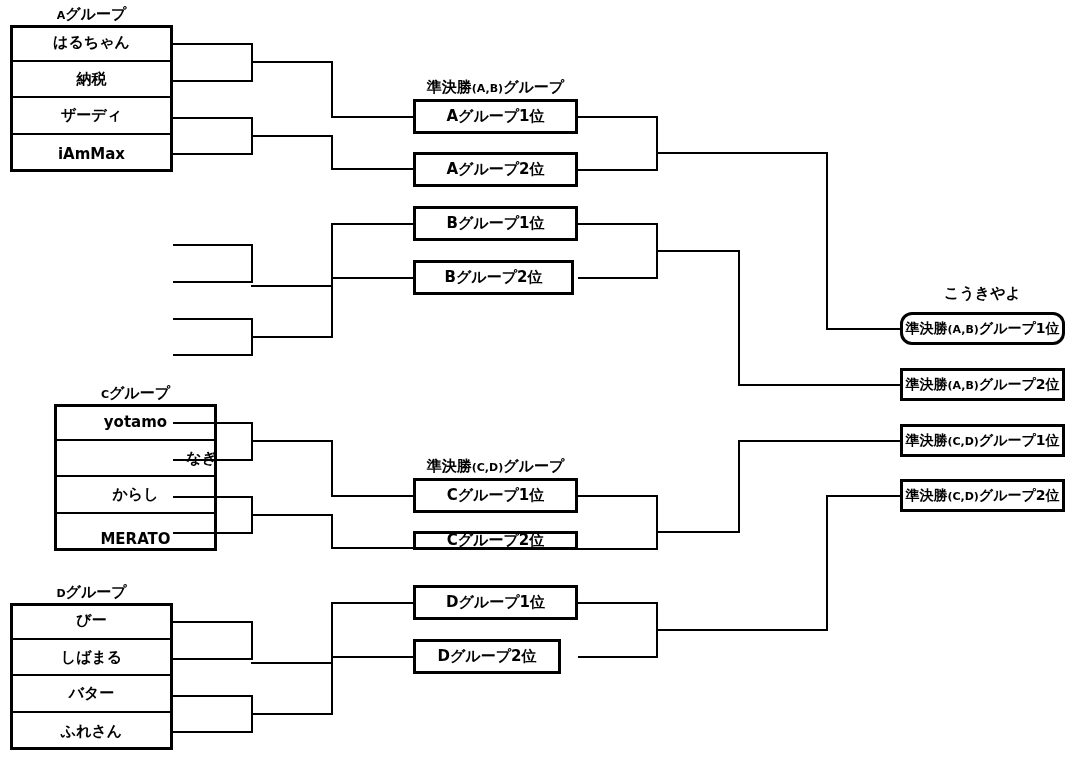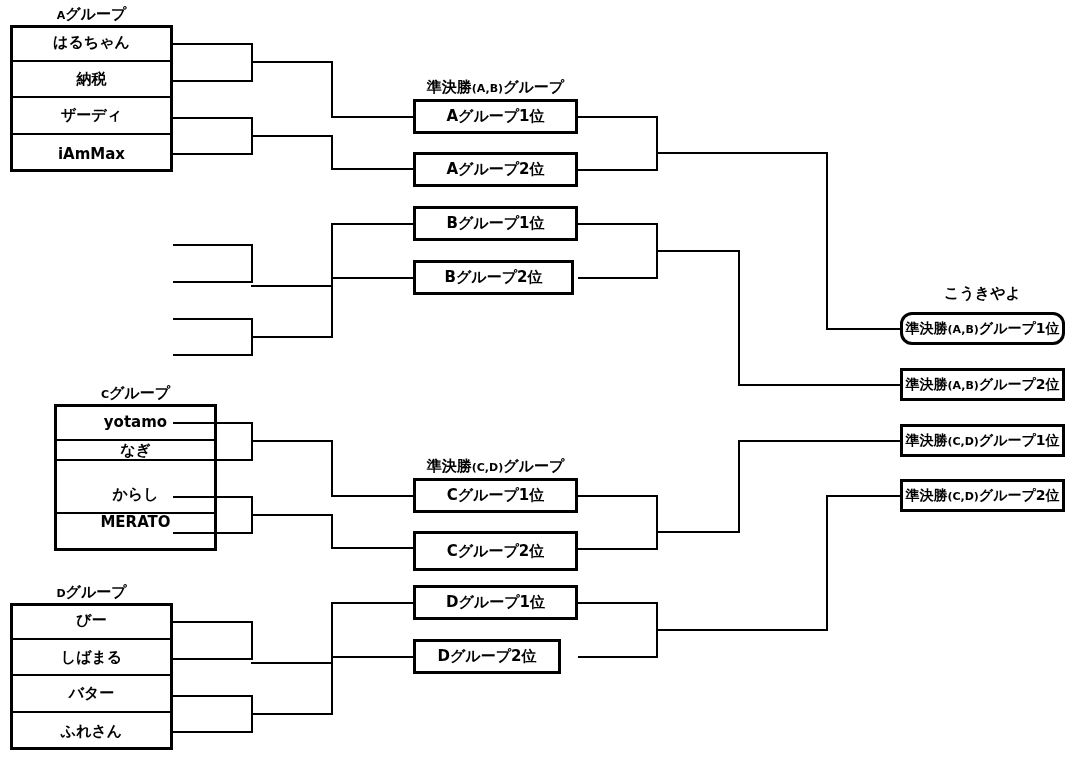--- a/index.html
+++ b/index.html
@@ -134,27 +134,27 @@
 
 
   <div class="group-block" style="left:10px; top:404px; width:163px; height:147px;margin-left:44px;">
     <div class="group-title">
       <span class="sm">C</span><span>グループ</span>
     </div>
     <div class="group-table"></div>
     <div class="group-row" style="top:0px;  height:37px;">
         <span>yotamo</span>
       </div>
-    <div class="group-row" style="top:37px; height:20px;">
+    <div class="group-row" style="top:37px; height:36px;justify-content:flex-end;">
         <span>なぎ</span>
       </div>
     <div class="group-row" style="top:73px; height:37px;">
         <span>からし</span>
       </div>
-    <div class="group-row last" style="top:99px;height:37px;">
+    <div class="group-row last" style="top:116px;height:37px;">
         <span>MERATO</span>
       </div>
   </div>
 
   <div class="group-block" style="left:10px; top:603px; width:163px; height:147px;">
     <div class="group-title">
       <span class="sm">D</span><span>グループ</span>
     </div>
     <div class="group-table"></div>
     <div class="group-row" style="top:0px;  height:37px;">
@@ -186,21 +186,21 @@
   <div class="mbox" style="left:413px; top:260px; width:161px; height:35px;">
       <span>Bグループ2位</span>
     </div>
 
   <div class="stage-title" style="left:413px; top:457px; width:165px;">
     <span>準決勝</span><span class="sm">(C,D)</span><span>グループ</span>
   </div>
   <div class="mbox" style="left:413px; top:478px; width:165px; height:35px;">
       <span>Cグループ1位</span>
     </div>
-  <div class="mbox" style="left:413px; top:531px; width:165px; height:40px;">
+  <div class="mbox" style="left:413px; top:531px; width:165px; height:19px;">
       <span>Cグループ2位</span>
     </div>
   <div class="mbox" style="left:413px; top:585px; width:165px; height:35px;">
       <span>Dグループ1位</span>
     </div>
   <div class="mbox" style="left:413px; top:639px; width:148px; height:35px;">
       <span>Dグループ2位</span>
     </div>
 
   <div class="stage-title" style="left:900px; top:284px; width:165px;">

